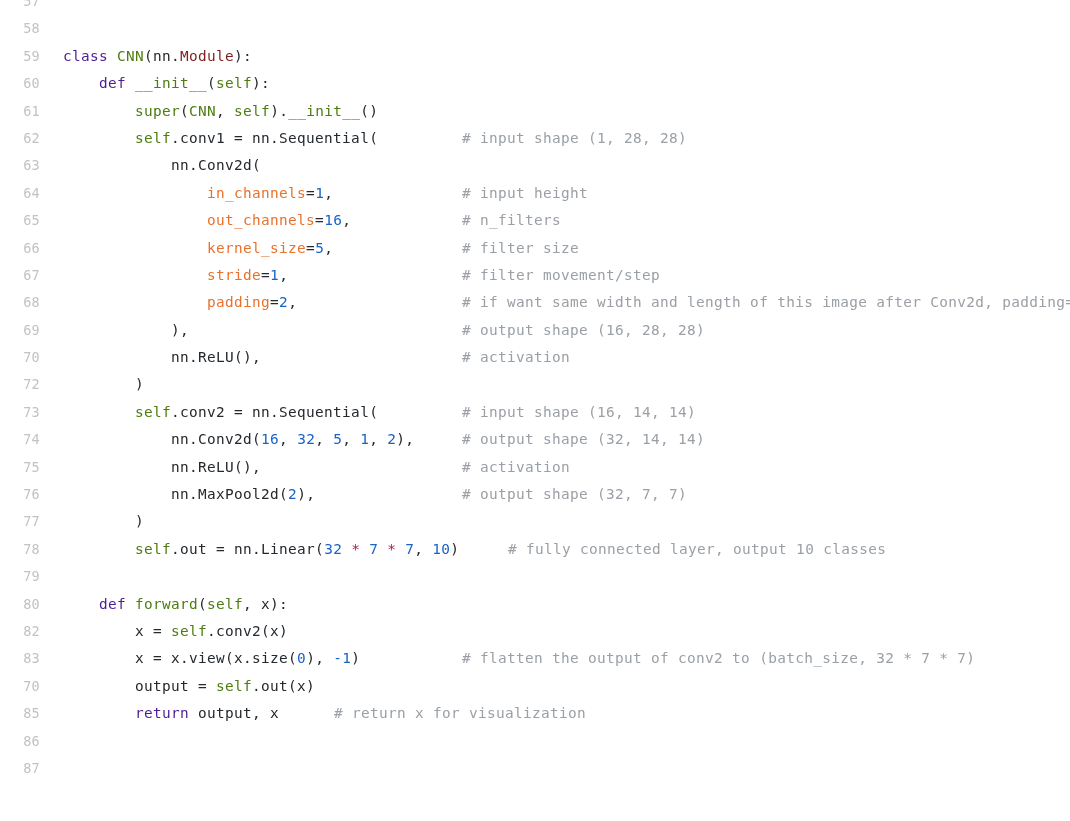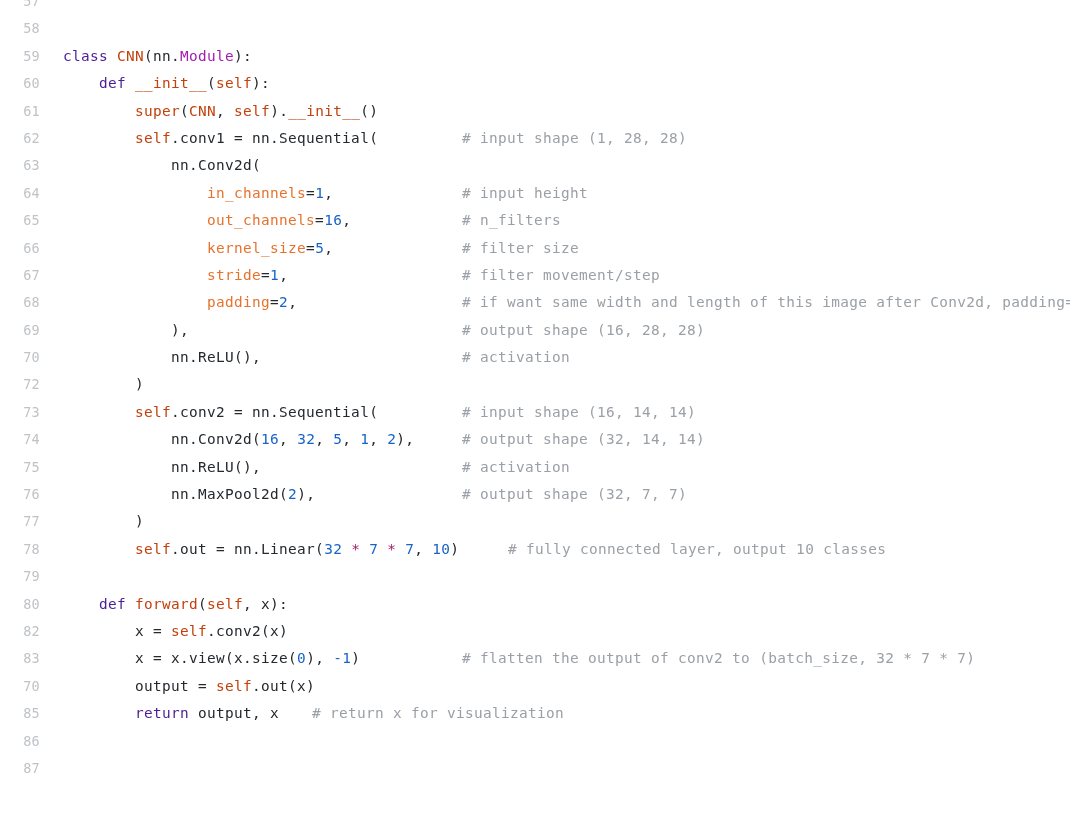--- a/index.html
+++ b/index.html
@@ -63,22 +63,22 @@
   .cmt {
     position: absolute;
     left: 462px;
     top: 0;
     white-space: pre;
     color: #9aa0a6;
     letter-spacing: 0.34px;
   }
 
   .kw   { color: #4c1d95; }
-  .cls  { color: #a21caf; }
-  .slf  { color: #c2410c; }
+  .cls  { color: #7f1d1d; }
+  .slf  { color: #4d7c0f; }
   .num  { color: #1763c7; }
   .kwarg{ color: #e8722c; }
   .op   { color: #a71d5d; }
 </style>
 </head>
 <body>
 
 <div id="viewer">
   <div id="code-scroll">
       <div class="code-line"><span class="ln">57</span></div>
@@ -100,17 +100,17 @@
       <div class="code-line"><span class="ln">74</span><span class="code">            nn.Conv2d(<span class="num">16</span>, <span class="num">32</span>, <span class="num">5</span>, <span class="num">1</span>, <span class="num">2</span>),</span><span class="cmt"># output shape (32, 14, 14)</span></div>
       <div class="code-line"><span class="ln">75</span><span class="code">            nn.ReLU(),</span><span class="cmt"># activation</span></div>
       <div class="code-line"><span class="ln">76</span><span class="code">            nn.MaxPool2d(<span class="num">2</span>),</span><span class="cmt"># output shape (32, 7, 7)</span></div>
       <div class="code-line"><span class="ln">77</span><span class="code">        )</span></div>
       <div class="code-line"><span class="ln">78</span><span class="code">        <span class="slf">self</span>.out = nn.Linear(<span class="num">32</span> <span class="op">*</span> <span class="num">7</span> <span class="op">*</span> <span class="num">7</span>, <span class="num">10</span>)</span><span class="cmt" style="left: 508px;"># fully connected layer, output 10 classes</span></div>
       <div class="code-line"><span class="ln">79</span></div>
       <div class="code-line"><span class="ln">80</span><span class="code">    <span class="kw">def</span> <span class="slf">forward</span>(<span class="slf">self</span>, x):</span></div>
       <div class="code-line"><span class="ln">82</span><span class="code">        x = <span class="slf">self</span>.conv2(x)</span></div>
       <div class="code-line"><span class="ln">83</span><span class="code">        x = x.view(x.size(<span class="num">0</span>), <span class="num">-1</span>)</span><span class="cmt"># flatten the output of conv2 to (batch_size, 32 * 7 * 7)</span></div>
       <div class="code-line"><span class="ln">70</span><span class="code">        output = <span class="slf">self</span>.out(x)</span></div>
-      <div class="code-line"><span class="ln">85</span><span class="code">        <span class="kw">return</span> output, x</span><span class="cmt" style="left: 312px;"># return x for visualization</span></div>
+      <div class="code-line"><span class="ln">85</span><span class="code">        <span class="kw">return</span> output, x</span><span class="cmt" style="left: 334px;"># return x for visualization</span></div>
       <div class="code-line"><span class="ln">86</span></div>
       <div class="code-line"><span class="ln">87</span></div>
     </div>
 </div>
 
 </body></html>

